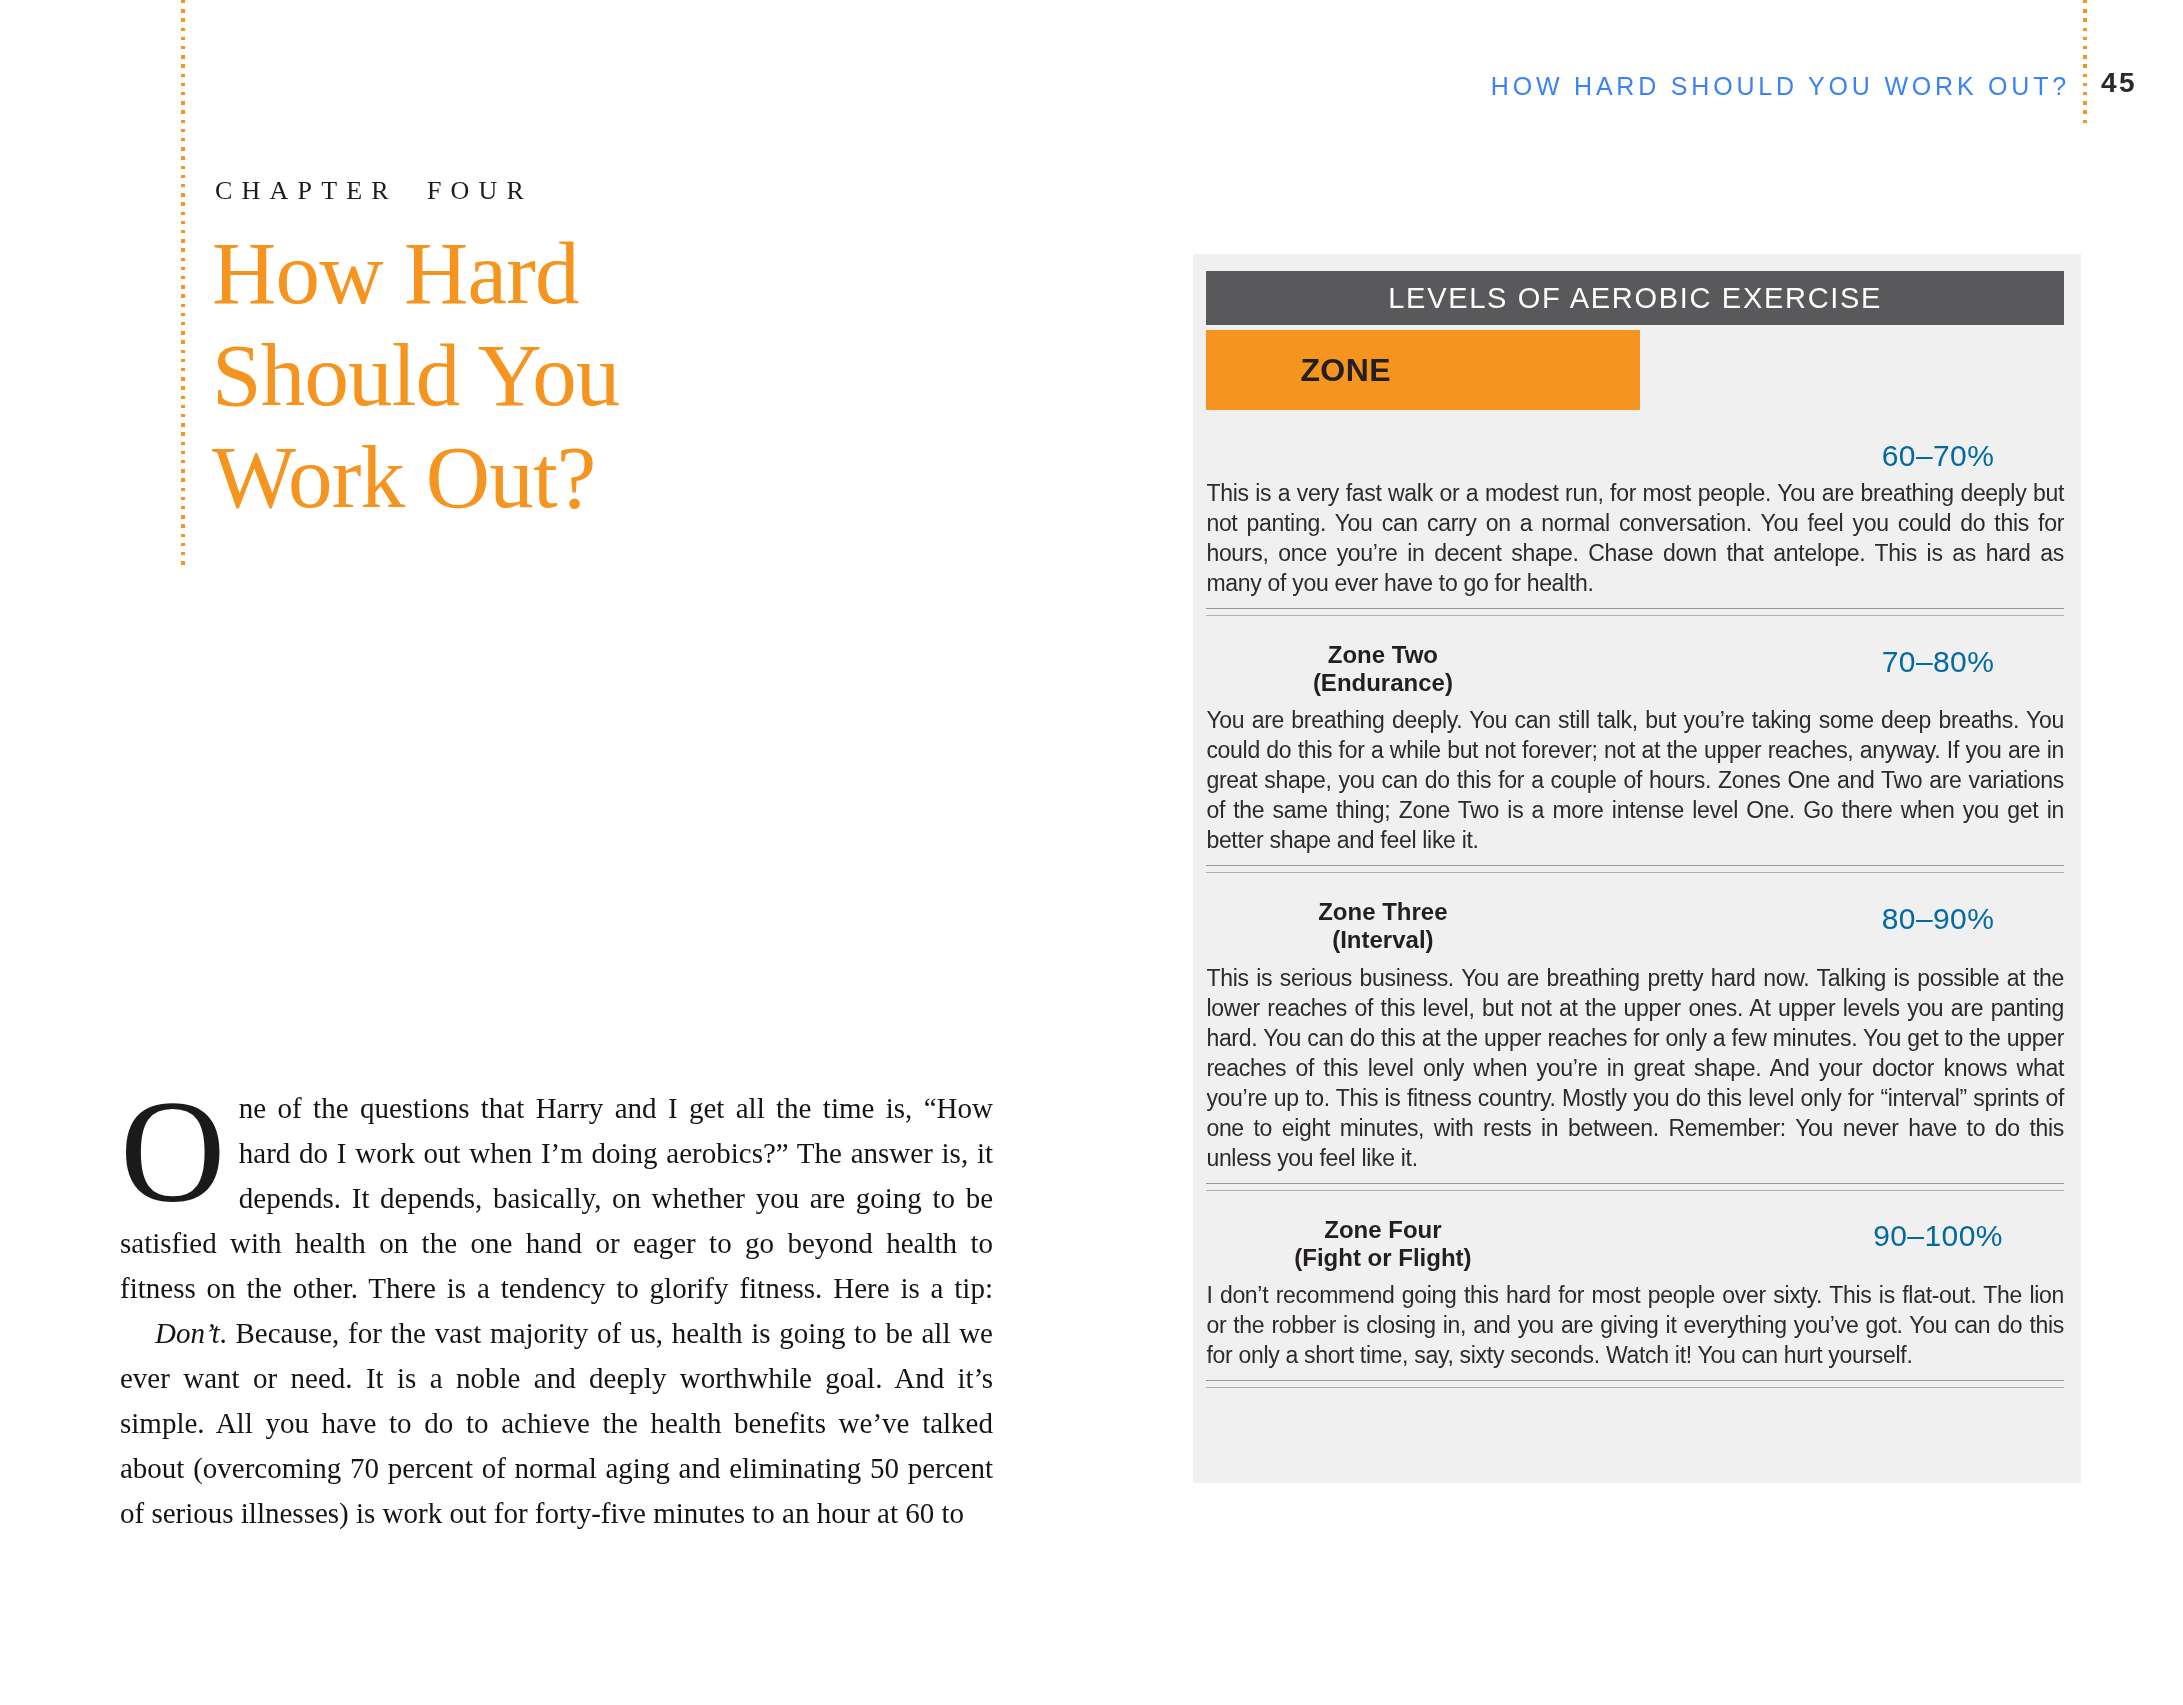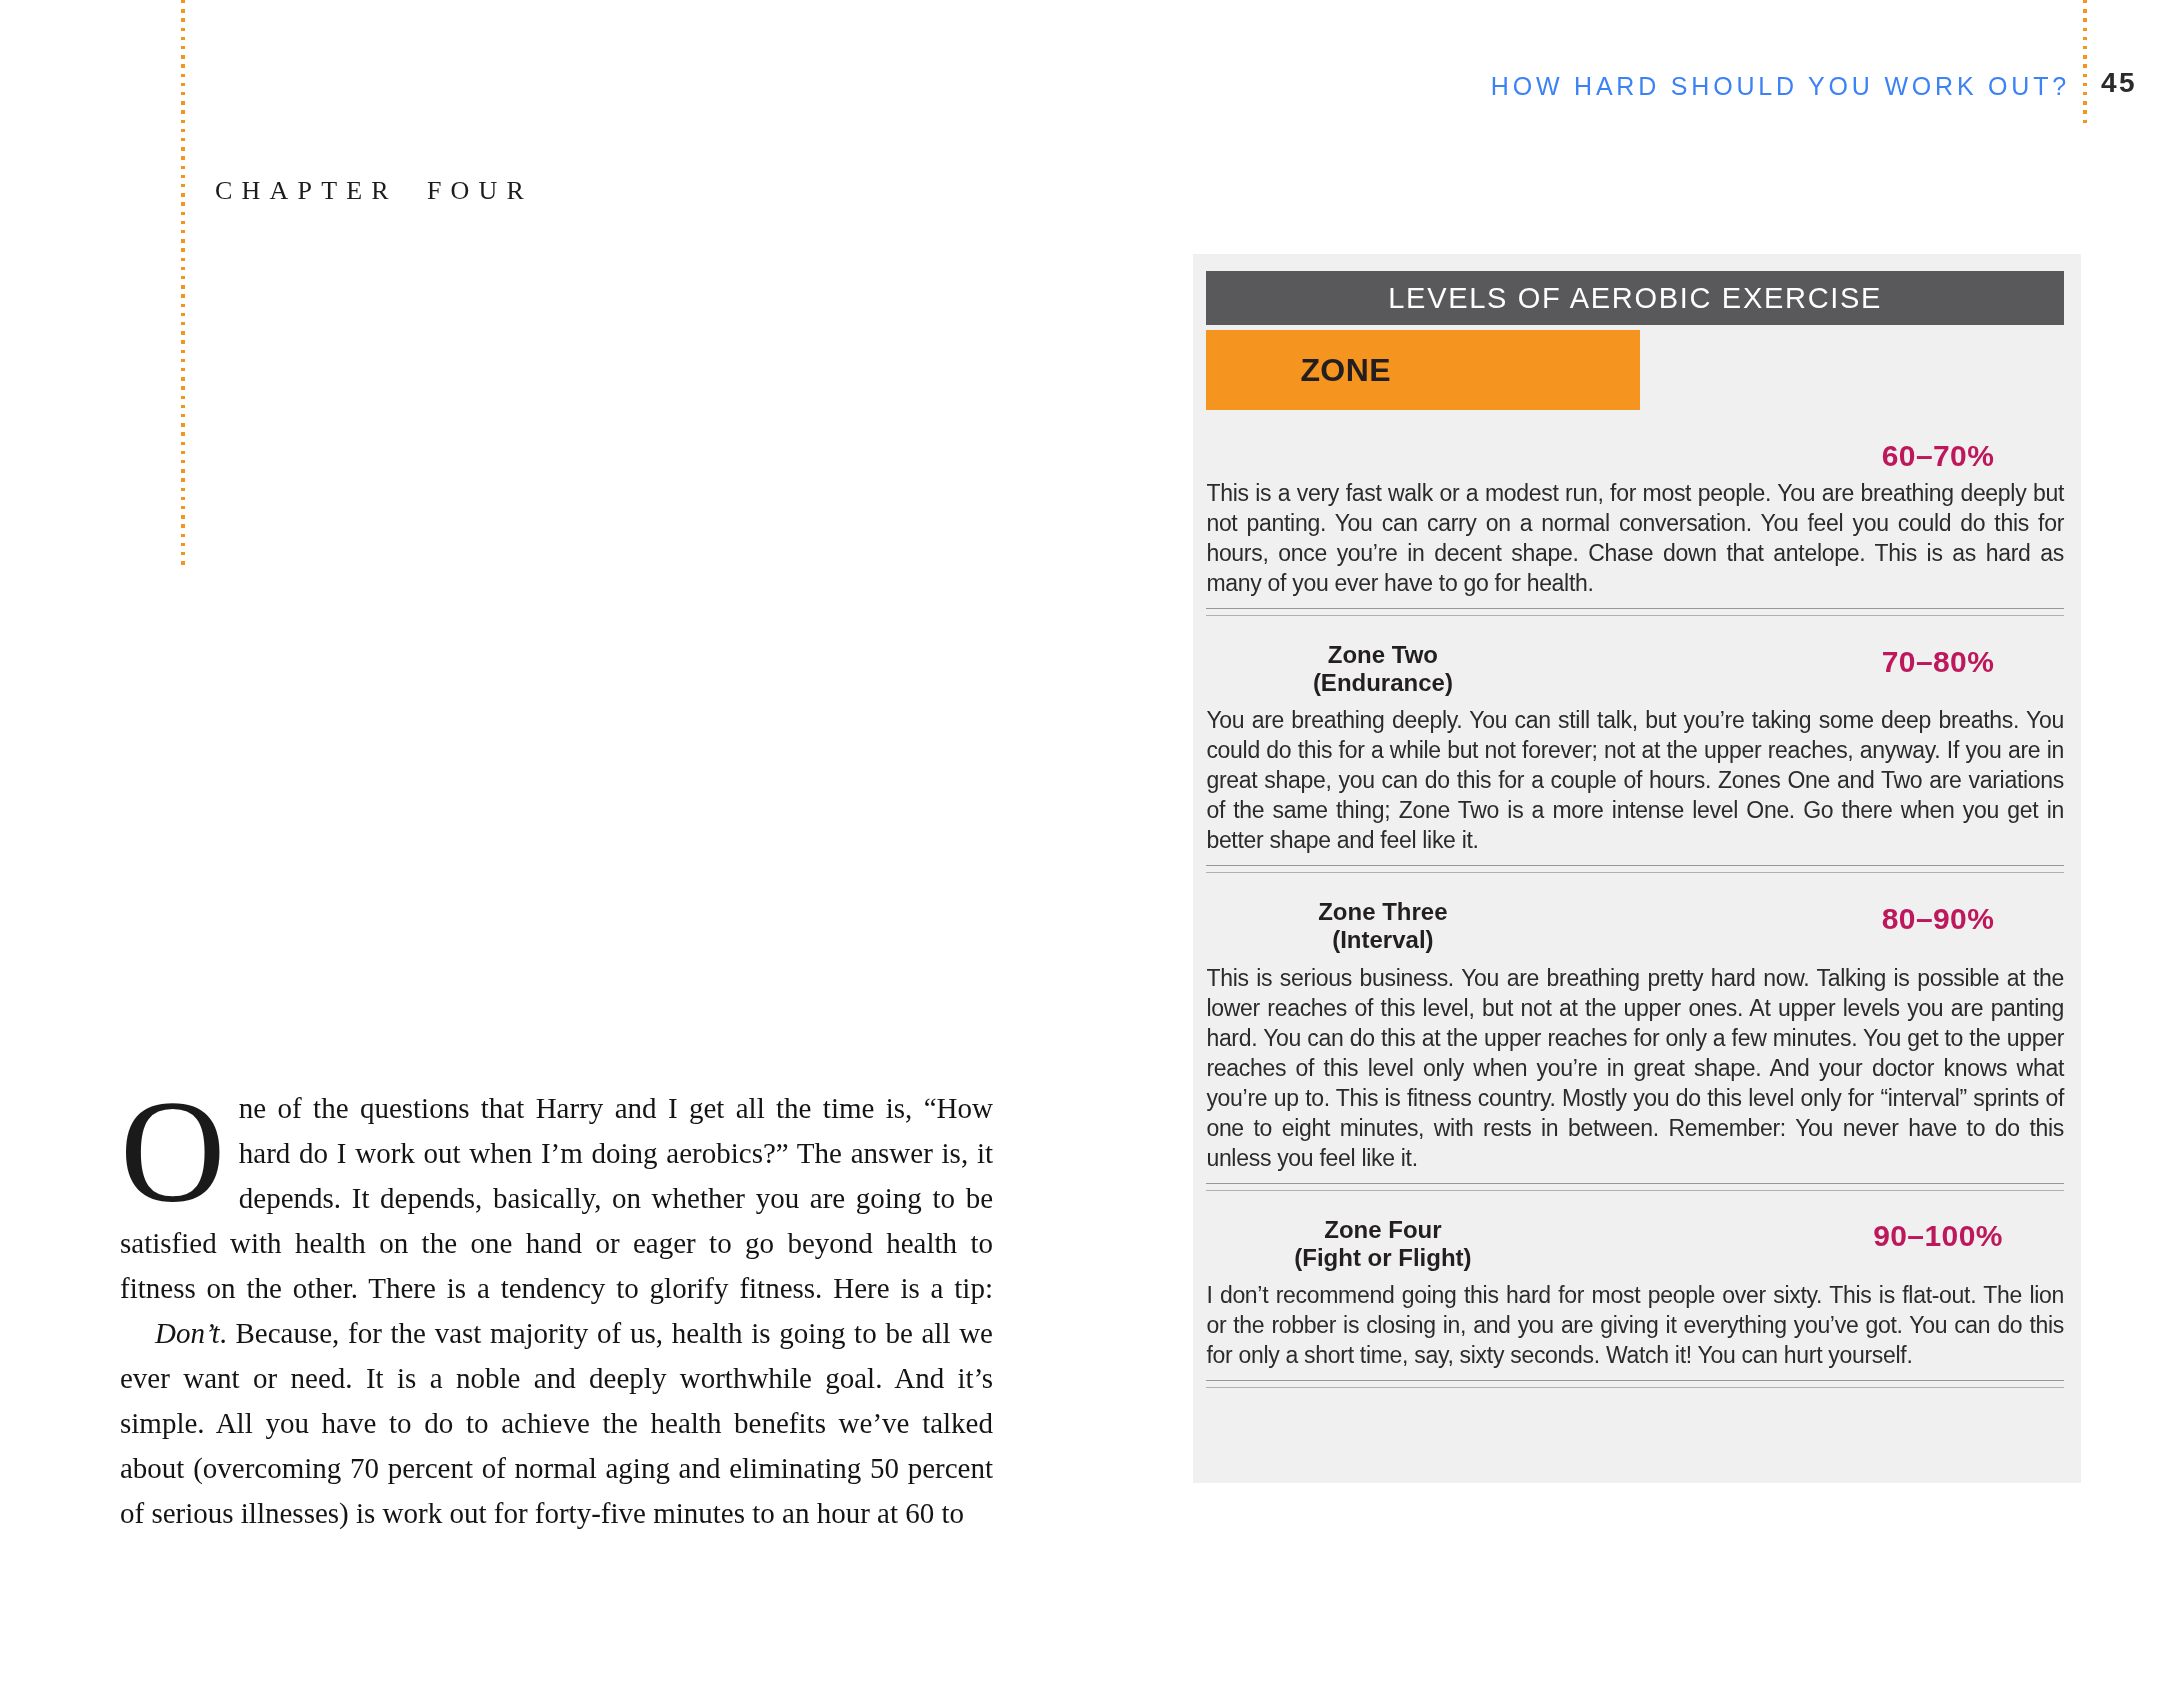--- a/index.html
+++ b/index.html
@@ -39,39 +39,44 @@
         color:#ffffff;font-weight:400;font-size:29px;letter-spacing:1.7px;}
   #panel-cols{margin-top:5px;display:flex;gap:4px;height:80px;}
   #col-zone{width:434px;background:#F5941F;display:flex;align-items:center;}
   #col-zone .lbl{padding-left:94px;font-size:32px;font-weight:700;color:#231F20;letter-spacing:0.4px;}
   #col-pct{flex:1;background:#F5941F;display:flex;flex-direction:column;align-items:center;justify-content:center;}
   #col-pct .lbl{font-size:23px;line-height:28px;font-weight:700;color:#231F20;text-align:center;letter-spacing:0.4px;}
 
   .zone-row{padding-top:25px;}
   .zone-head{display:flex;align-items:flex-start;}
   .zone-name{width:353px;text-align:center;font-weight:700;font-size:24px;line-height:28px;color:#231F20;}
-  .zone-pct{margin-left:auto;width:252px;text-align:center;font-weight:700;font-size:30px;line-height:28px;
-        padding-top:6.7px;color:#be185d;letter-spacing:0.4px;}
+  .zone-pct{margin-left:auto;width:252px;text-align:center;font-weight:400;font-size:30px;line-height:28px;
+        padding-top:6.7px;color:#0369a1;letter-spacing:0.4px;}
   .zone-desc{margin-top:8.4px;font-size:23px;line-height:30px;text-align:justify;
         color:#2b2b2b;letter-spacing:-0.3px;}
   .zone-rule{margin-top:10px;height:5.9px;border-top:1.7px solid #98989b;border-bottom:1.7px solid #b0b0b3;}
 </style>
 </head>
 <body>
 
 <div id="page">
 
   <div id="left-dots" class="vdots"></div>
 
   <div id="running-head">HOW HARD SHOULD YOU WORK OUT?</div>
   <div id="header-dots" class="vdots"></div>
   <div id="page-number">45</div>
 
   <div id="kicker">CHAPTER FOUR</div>
 
+  <div id="chapter-title">
+    <div>How Hard</div>
+    <div>Should You</div>
+    <div>Work Out?</div>
+  </div>
 
   <p id="body-par"><span class="dropcap">O</span><span>ne of the questions that Harry and I get all the time is, “How hard do I work out when I’m doing aerobics?” The answer is, it depends. It depends, basically, on whether you are going to be satisfied with health on the one hand or eager to go beyond health to fitness on the other. There is a tendency to glorify fitness. Here is a tip: </span><i>Don’t</i><span>. Because, for the vast majority of us, health is going to be all we ever want or need. It is a noble and deeply worthwhile goal. And it’s simple. All you have to do to achieve the health benefits we’ve talked about (overcoming 70 percent of normal aging and eliminating 50 percent of serious illnesses) is work out for forty-five minutes to an hour at 60 to</span></p>
 
   <div id="panel">
     <div id="panel-inner">
 
       <div id="panel-bar">
         <span>LEVELS OF AEROBIC EXERCISE</span>
       </div>
 

